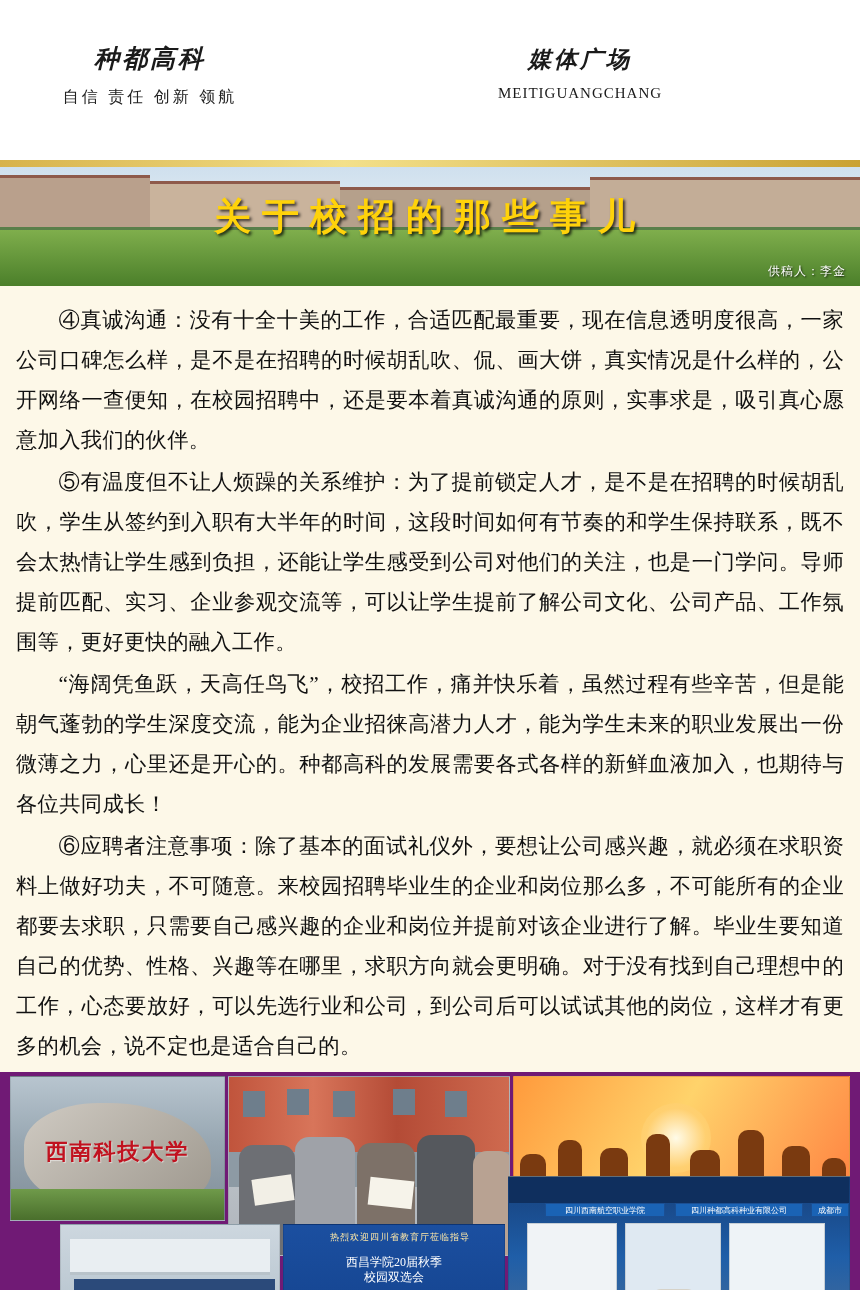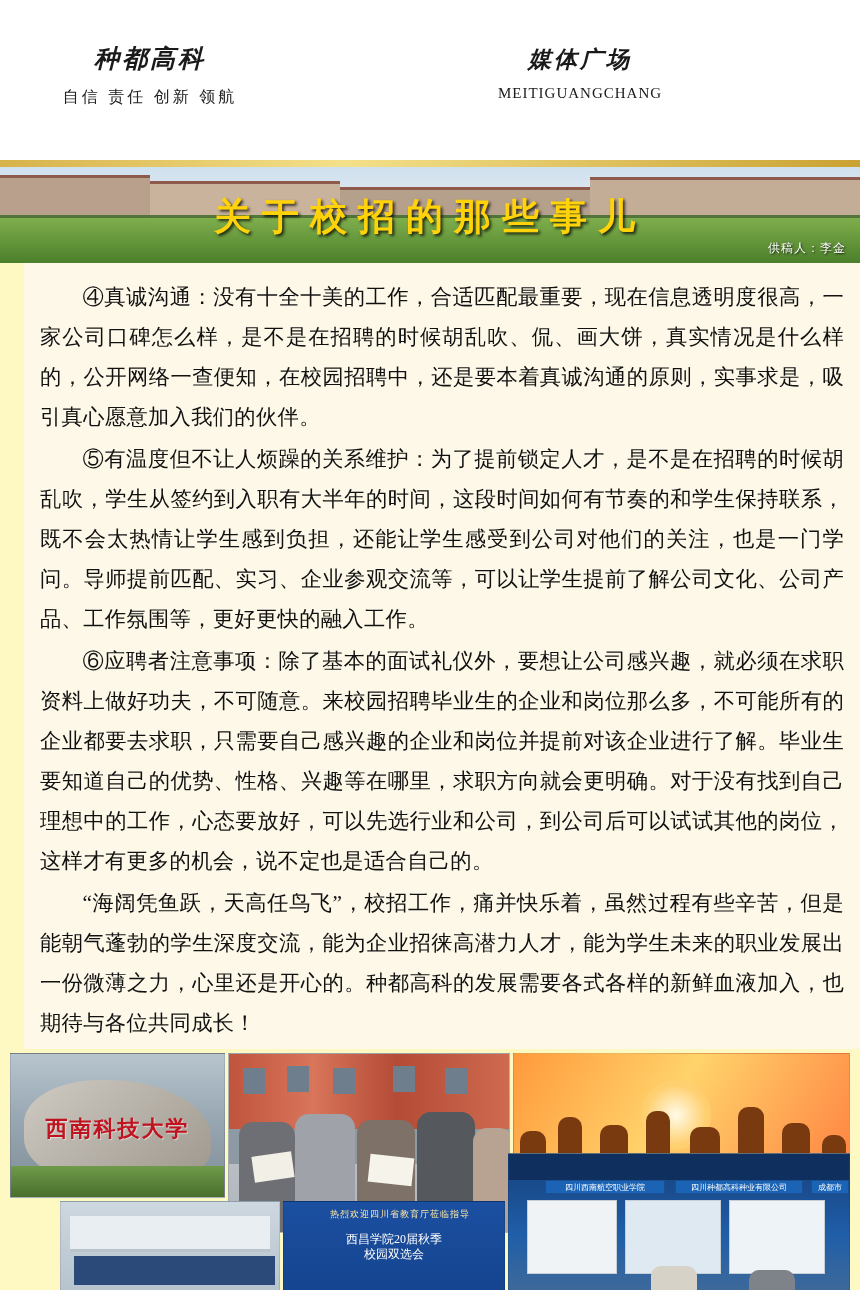--- a/index.html
+++ b/index.html
@@ -5,21 +5,21 @@
   * { box-sizing: border-box; }
   html, body {
     margin: 0; padding: 0;
     width: 860px; height: 1290px;
     font-family: "Liberation Sans", sans-serif;
     background: #ffffff;
   }
   .page {
     position: relative;
     width: 860px; height: 1290px;
-    background: #fef9c3;
+    background: #701a75;
     overflow: hidden;
   }
 
   
   .masthead {
     position: relative;
     height: 160px;
     background: #ffffff;
     display: flex;
     align-items: flex-start;
@@ -101,21 +101,21 @@
   }
 
   .gold-rule {
     height: 7px;
     background: linear-gradient(90deg,#d7b24a,#f3e08a 40%,#caa233);
   }
 
   
   .banner {
     position: relative;
-    height: 96px;
+    height: 119px;
     overflow: hidden;
     background: linear-gradient(#9fc5e8, #bcd9ea 35%, #6f9e42 55%, #4e8a2e 100%);
   }
   .banner .sky {
     position: absolute; inset: 0 0 46% 0;
     background: linear-gradient(#cfe0ee,#e7eef3);
   }
   .banner .bldg {
     position: absolute;
     background: #b9a08c;
@@ -150,21 +150,20 @@
     color: #ffffff;
     letter-spacing: 1px;
     text-shadow: 1px 1px 2px rgba(0,0,0,.8);
     z-index: 4;
   }
 
   
   .article {
     padding: 14px 16px 4px 16px;
     background: #fdf8e8;
-    margin-left: 24px;
   }
   .article p {
     margin: 0 0 2px 0;
     font-family: "Liberation Serif", serif;
     font-size: 21.3px;
     line-height: 40px;
     color: #111;
     text-align: justify;
     text-indent: 2em;
     letter-spacing: .3px;
@@ -262,22 +261,22 @@
     <div class="bldg" style="left:590px;top:10px;width:270px;height:50px;background:#c3ad97;"></div>
     <div class="treeline"></div>
     <div class="lawn"></div>
     <div class="banner-title">关于校招的那些事儿</div>
     <div class="banner-credit">供稿人：李金</div>
   </div>
 
   <div class="article">
     <p>④真诚沟通：没有十全十美的工作，合适匹配最重要，现在信息透明度很高，一家公司口碑怎么样，是不是在招聘的时候胡乱吹、侃、画大饼，真实情况是什么样的，公开网络一查便知，在校园招聘中，还是要本着真诚沟通的原则，实事求是，吸引真心愿意加入我们的伙伴。</p>
     <p>⑤有温度但不让人烦躁的关系维护：为了提前锁定人才，是不是在招聘的时候胡乱吹，学生从签约到入职有大半年的时间，这段时间如何有节奏的和学生保持联系，既不会太热情让学生感到负担，还能让学生感受到公司对他们的关注，也是一门学问。导师提前匹配、实习、企业参观交流等，可以让学生提前了解公司文化、公司产品、工作氛围等，更好更快的融入工作。</p>
+    <p>“海阔凭鱼跃，天高任鸟飞”，校招工作，痛并快乐着，虽然过程有些辛苦，但是能朝气蓬勃的学生深度交流，能为企业招徕高潜力人才，能为学生未来的职业发展出一份微薄之力，心里还是开心的。种都高科的发展需要各式各样的新鲜血液加入，也期待与各位共同成长！</p>
     <p>⑥应聘者注意事项：除了基本的面试礼仪外，要想让公司感兴趣，就必须在求职资料上做好功夫，不可随意。来校园招聘毕业生的企业和岗位那么多，不可能所有的企业都要去求职，只需要自己感兴趣的企业和岗位并提前对该企业进行了解。毕业生要知道自己的优势、性格、兴趣等在哪里，求职方向就会更明确。对于没有找到自己理想中的工作，心态要放好，可以先选行业和公司，到公司后可以试试其他的岗位，这样才有更多的机会，说不定也是适合自己的。</p>
-    <p>“海阔凭鱼跃，天高任鸟飞”，校招工作，痛并快乐着，虽然过程有些辛苦，但是能朝气蓬勃的学生深度交流，能为企业招徕高潜力人才，能为学生未来的职业发展出一份微薄之力，心里还是开心的。种都高科的发展需要各式各样的新鲜血液加入，也期待与各位共同成长！</p>
   </div>
 
   <div class="photos">
 
     <div class="ph p1">
       <div class="stone"></div>
       <div class="stonetxt">西南科技大学</div>
       <div class="grass"></div>
     </div>
 

